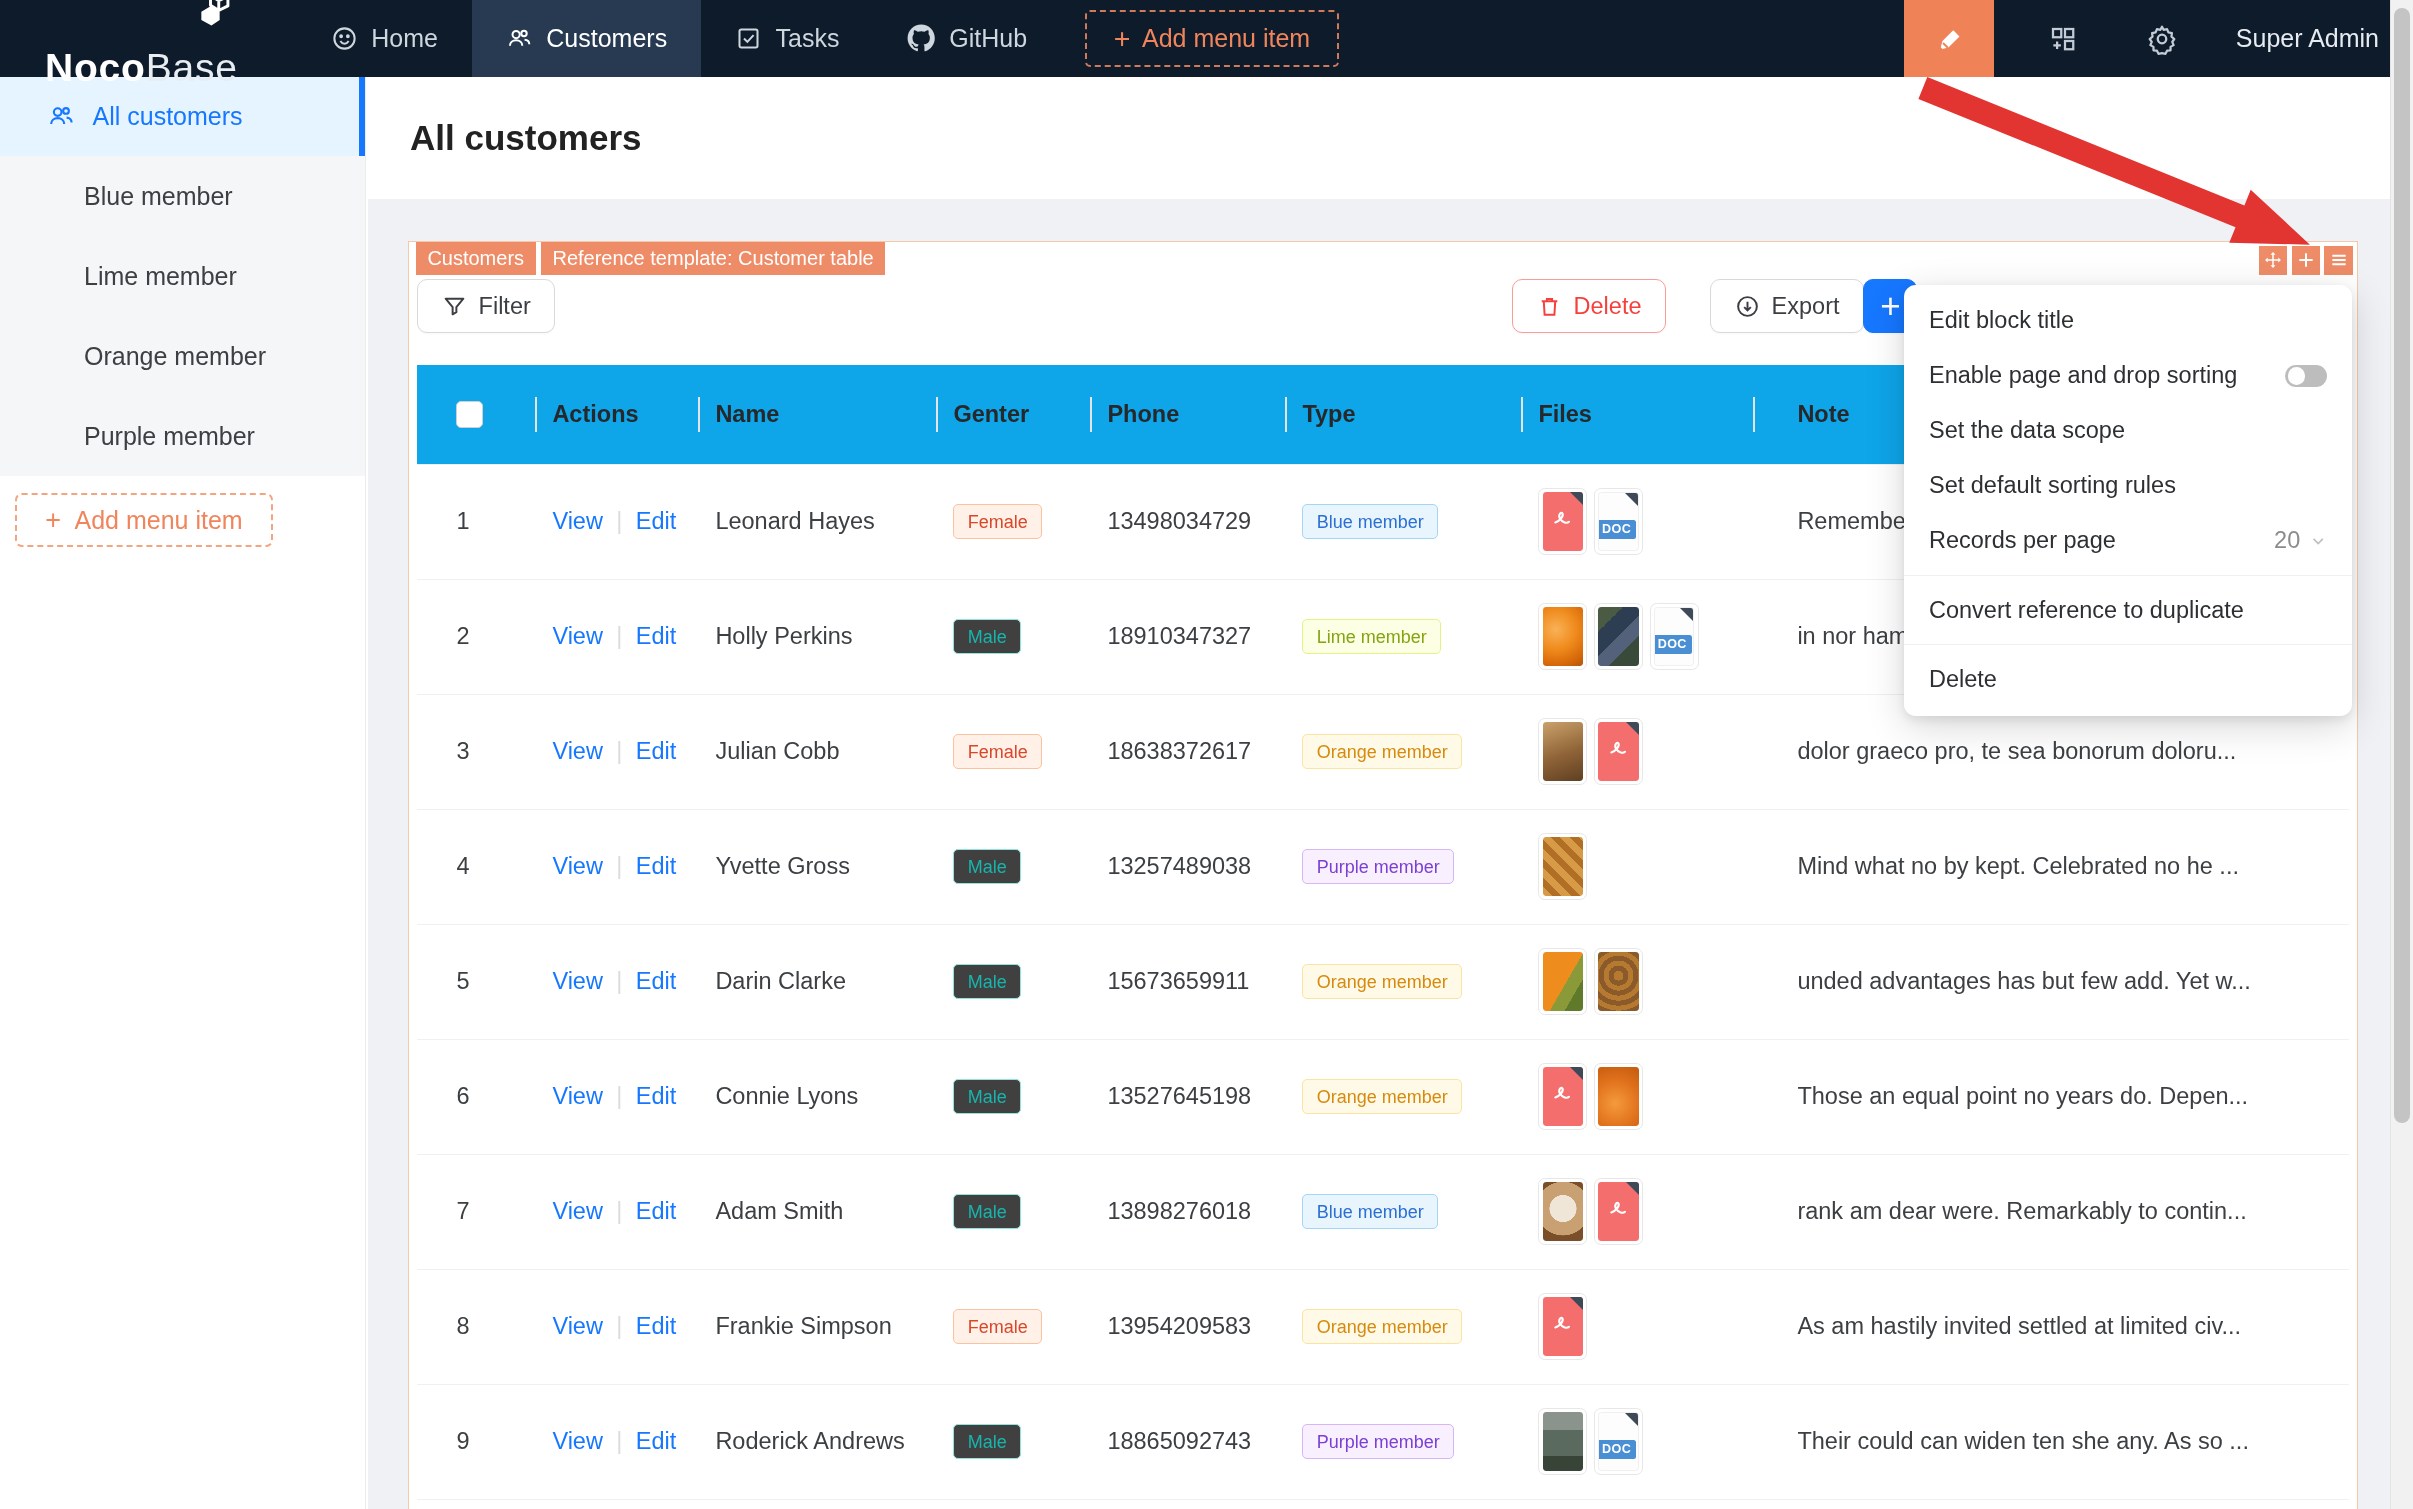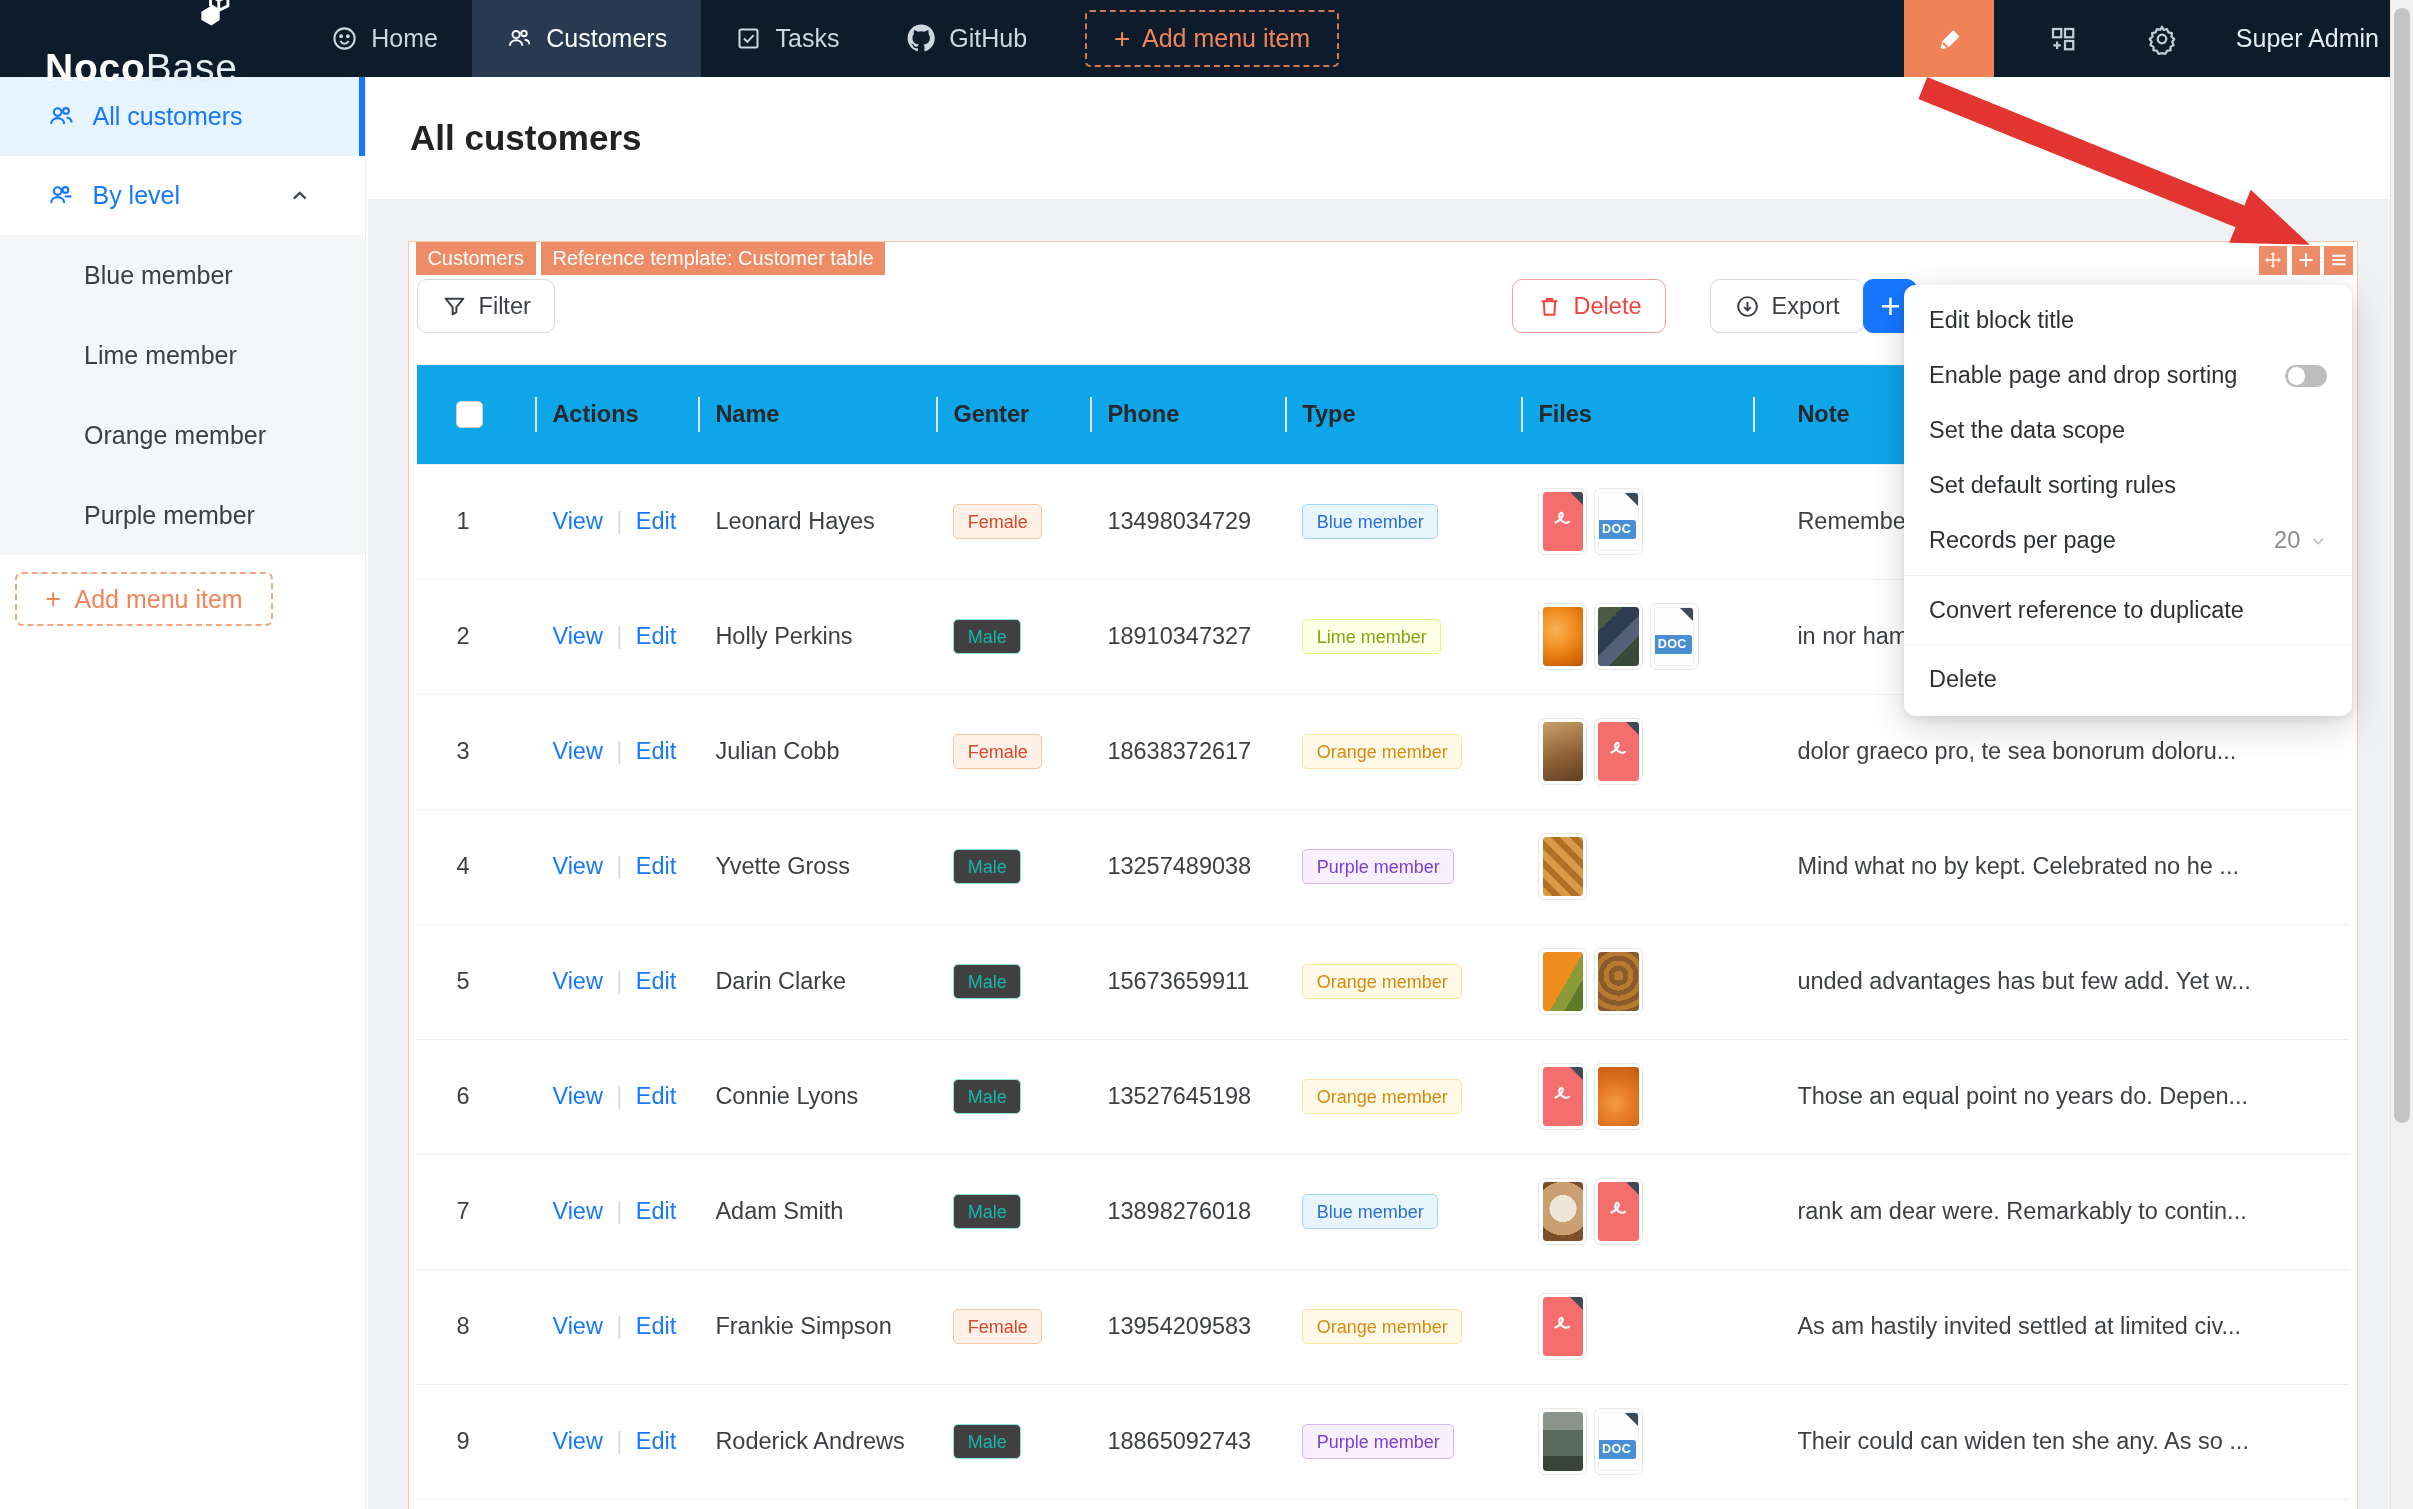--- a/index.html
+++ b/index.html
@@ -217,32 +217,20 @@
 
 <aside class="sidebar">
   <div class="side-item active">
     <svg width="28.5" height="28.5" viewBox="0 0 24 24" fill="none" stroke="#1677ff" stroke-width="1.8">
       <circle cx="9" cy="8.5" r="3.2"></circle>
         <circle cx="16" cy="7.5" r="2.4"></circle>
       <path d="M3.5 18.5c0-3 2.4-4.9 5.5-4.9s5.5 1.9 5.5 4.9"></path>
         <path d="M16.5 13.2c2.4.1 4.2 1.7 4.2 4"></path>
     </svg>
     <span>All customers</span>
-  </div>
-  <div class="side-item">
-    <svg width="28.5" height="28.5" viewBox="0 0 24 24" fill="none" stroke="#1677ff" stroke-width="1.8">
-      <circle cx="9" cy="8.5" r="3.2"></circle>
-        <circle cx="15.5" cy="7.5" r="2.4"></circle>
-      <path d="M3.5 18.5c0-3 2.4-4.9 5.5-4.9s5.5 1.9 5.5 4.9"></path>
-        <path d="M15 13h5.5"></path>
-    </svg>
-    <span>By level</span>
-    <svg class="chev" width="23.5" height="23.5" viewBox="0 0 24 24" fill="none" stroke="currentColor" stroke-width="2.4">
-      <polyline points="6,15 12,9 18,15"></polyline>
-    </svg>
   </div>
   <div class="side-sub">
     <div class="sub-item">Blue member</div>
     <div class="sub-item">Lime member</div>
     <div class="sub-item">Orange member</div>
     <div class="sub-item">Purple member</div>
   </div>
   <div class="side-add">
     <span style="font-size:27px;">+</span>
     <span>Add menu item</span>

